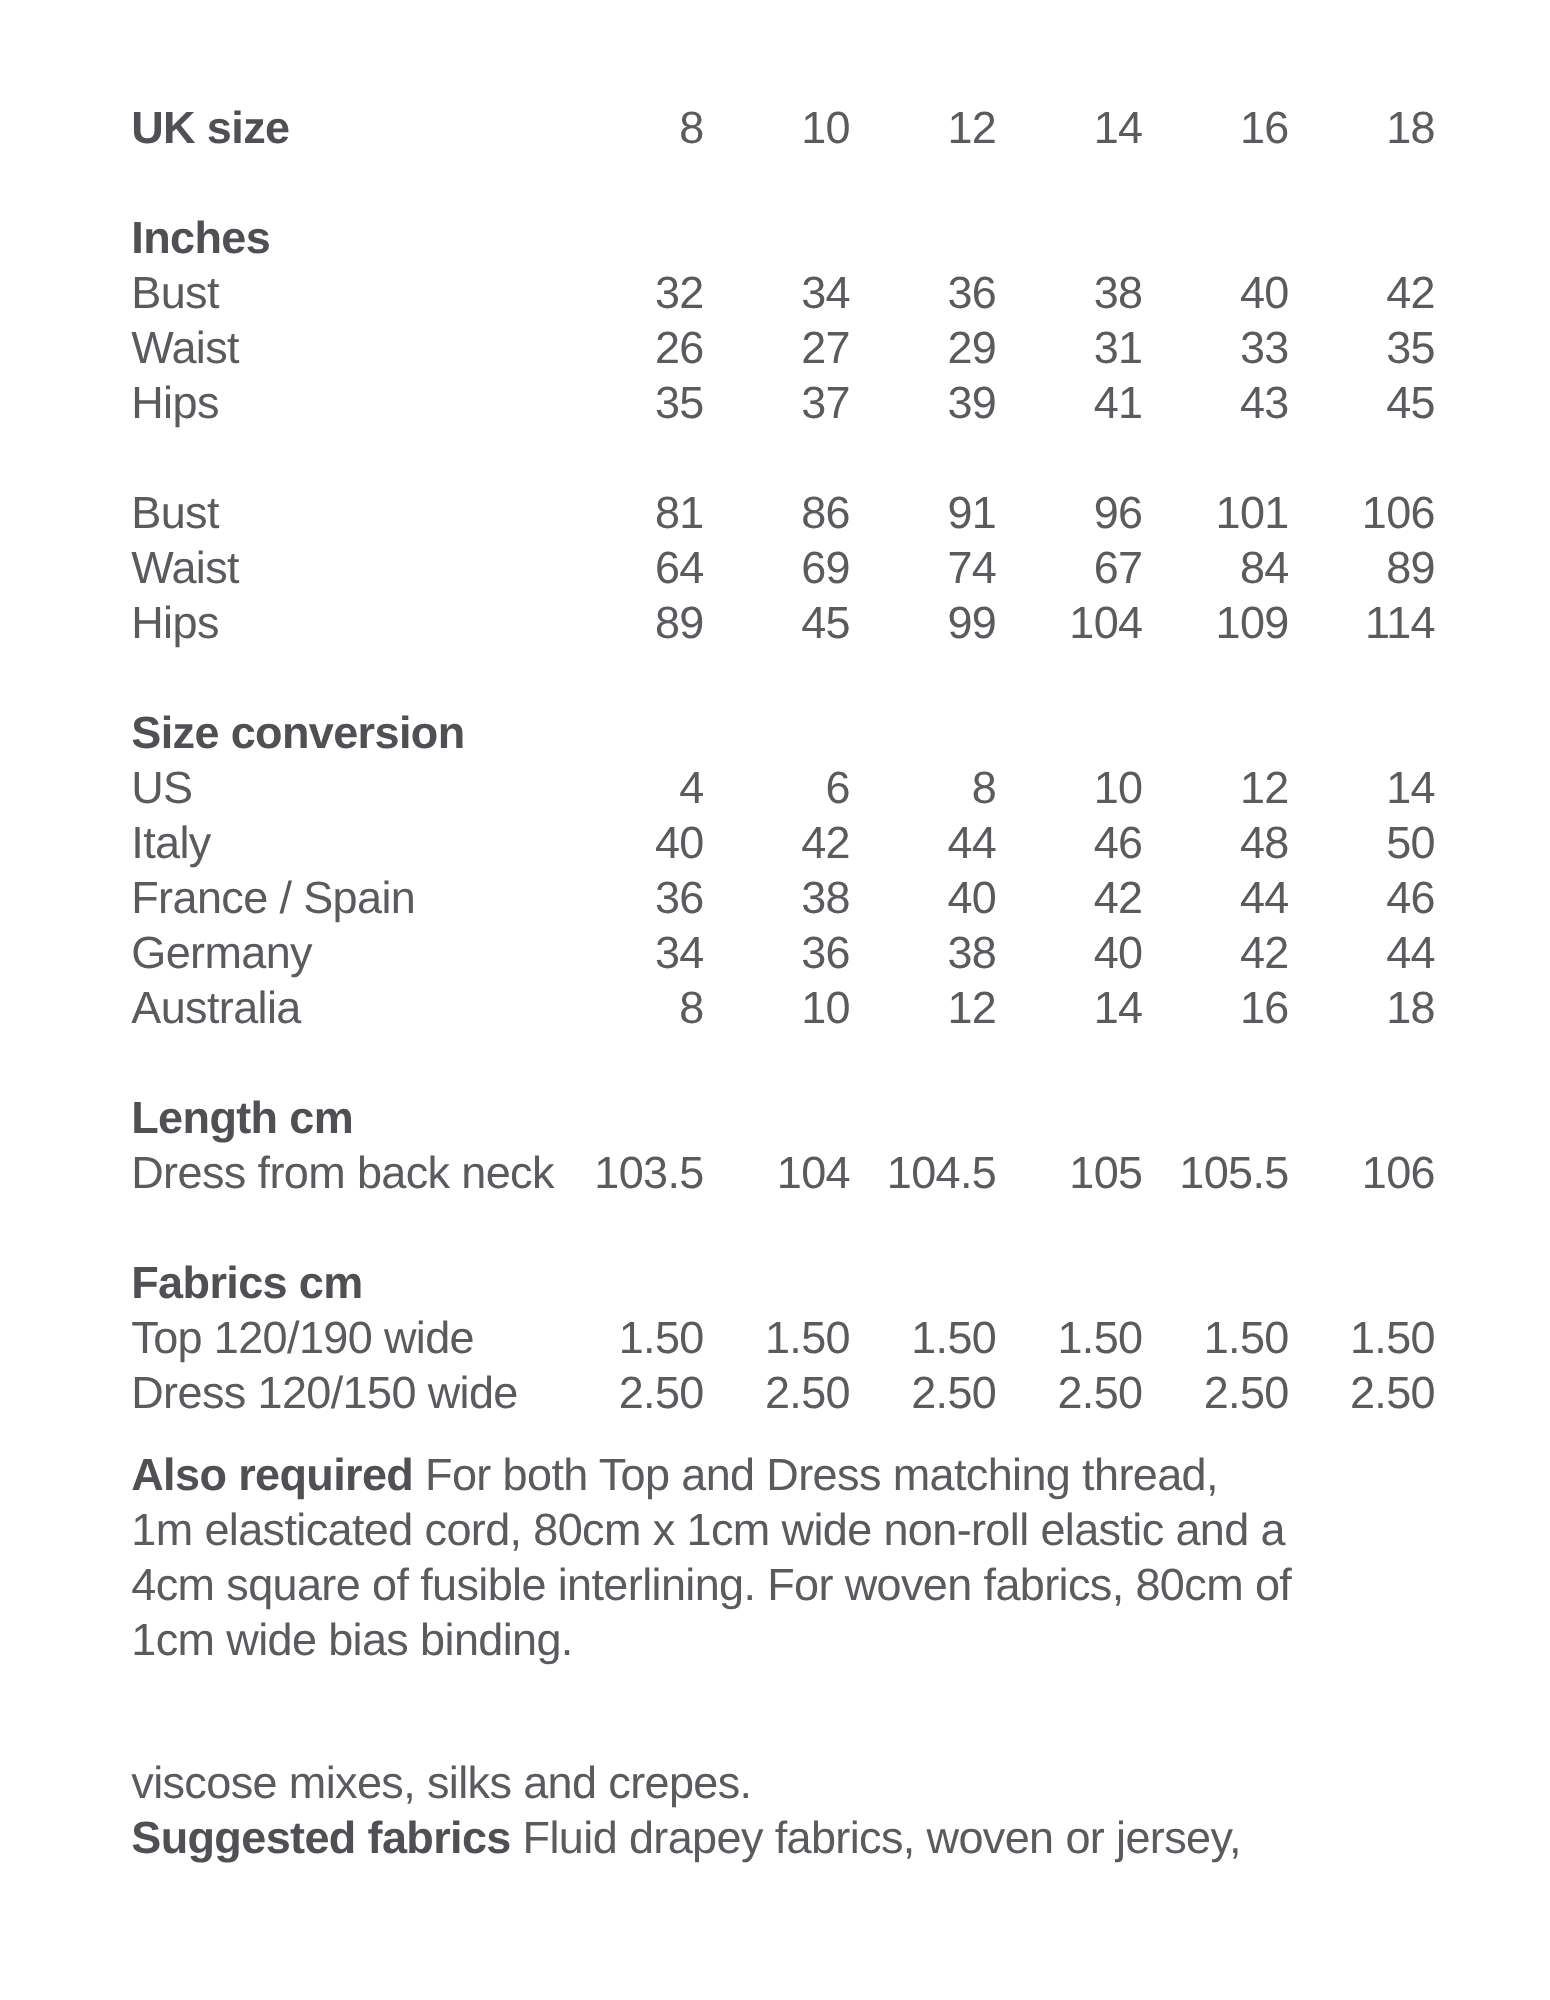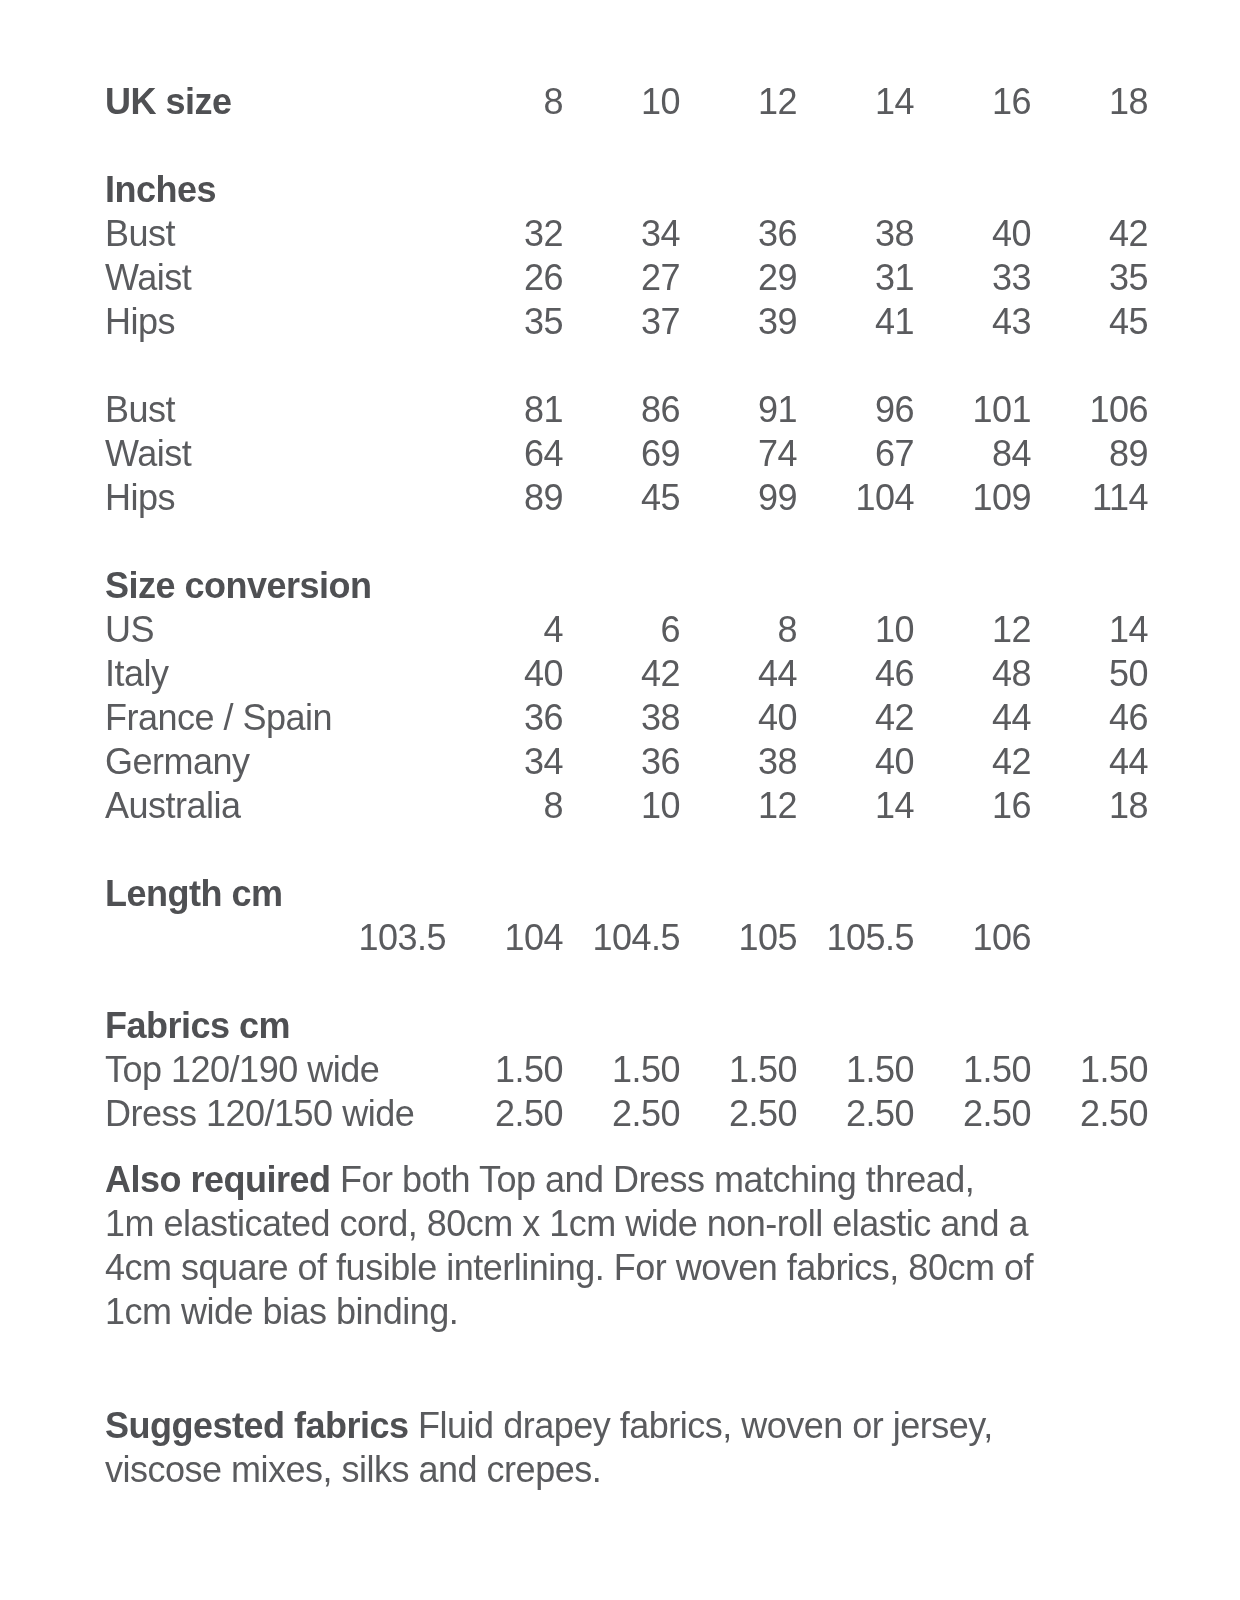--- a/index.html
+++ b/index.html
@@ -202,20 +202,21 @@
 </div>
   </div>
 
   <div class="section">
     <div class="chart-row">
       <span class="row-label bold section-title">Length cm</span>
     </div>
     <div class="section-rows">
 
   <div class="chart-row">
+    <span class="row-label">Dress from back neck</span>
   <span class="cell">103.5</span>
               <span class="cell">104</span>
               <span class="cell">104.5</span>
               <span class="cell">105</span>
               <span class="cell">105.5</span>
               <span class="cell">106</span>
             </div>
 </div>
   </div>
 
@@ -248,18 +249,18 @@
 </div>
 
     <div class="para">
       <div class="para-line"><span class="bold">Also required</span><span> For both Top and Dress matching thread,</span></div>
       <div class="para-line">1m elasticated cord, 80cm x 1cm wide non-roll elastic and a</div>
       <div class="para-line">4cm square of fusible interlining. For woven fabrics, 80cm of</div>
       <div class="para-line">1cm wide bias binding.</div>
     </div>
 
     <div class="para suggested">
+      <div class="para-line">viscose mixes, silks and crepes.</div>
       <div class="para-line"><span class="bold">Suggested fabrics</span><span> Fluid drapey fabrics, woven or jersey,</span></div>
-      <div class="para-line">viscose mixes, silks and crepes.</div>
     </div>
 
   </div>
 </div>
 
 </body></html>

